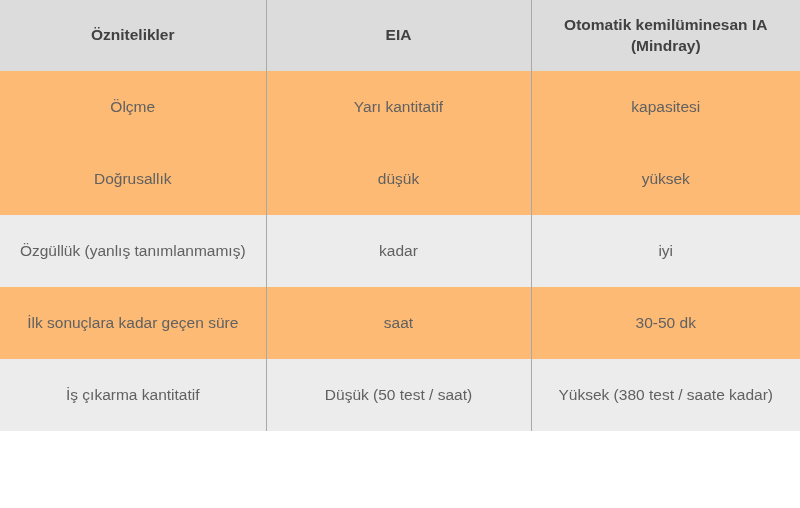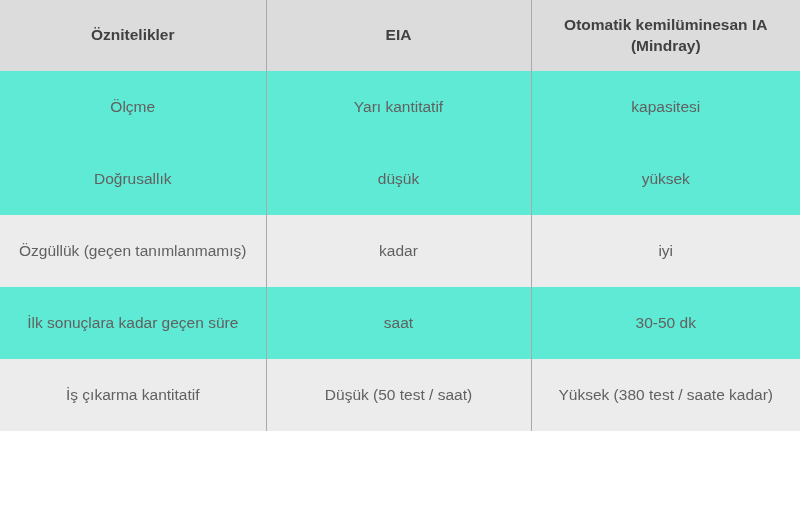--- a/index.html
+++ b/index.html
@@ -45,21 +45,21 @@
     font-weight: normal;
     font-size: 15.5px;
     line-height: 1.45;
     text-align: center;
     vertical-align: middle;
     height: 72px;
     padding: 4px 16px;
     box-sizing: border-box;
     border: 0;
   }
-  .comparison-table tbody tr.row-odd  td { background: #5eead4; }
+  .comparison-table tbody tr.row-odd  td { background: #fdba74; }
   .comparison-table tbody tr.row-even td { background: #ececec; }
 </style>
 </head>
 <body>
 
 <table class="comparison-table">
   <colgroup>
     <col class="c-attr">
     <col class="c-eia">
     <col class="c-clia">
@@ -76,21 +76,21 @@
       <td>Ölçme</td>
       <td class="divider">Yarı kantitatif</td>
       <td class="divider">kapasitesi</td>
     </tr>
     <tr class="row-odd">
       <td>Doğrusallık</td>
       <td class="divider">düşük</td>
       <td class="divider">yüksek</td>
     </tr>
     <tr class="row-even">
-      <td>Özgüllük (geçen tanımlanmamış)</td>
+      <td>Özgüllük (yanlış tanımlanmamış)</td>
       <td class="divider">kadar</td>
       <td class="divider">iyi</td>
     </tr>
     <tr class="row-odd">
       <td>İlk sonuçlara kadar geçen süre</td>
       <td class="divider">saat</td>
       <td class="divider">30-50 dk</td>
     </tr>
     <tr class="row-even">
       <td>İş çıkarma kantitatif</td>

